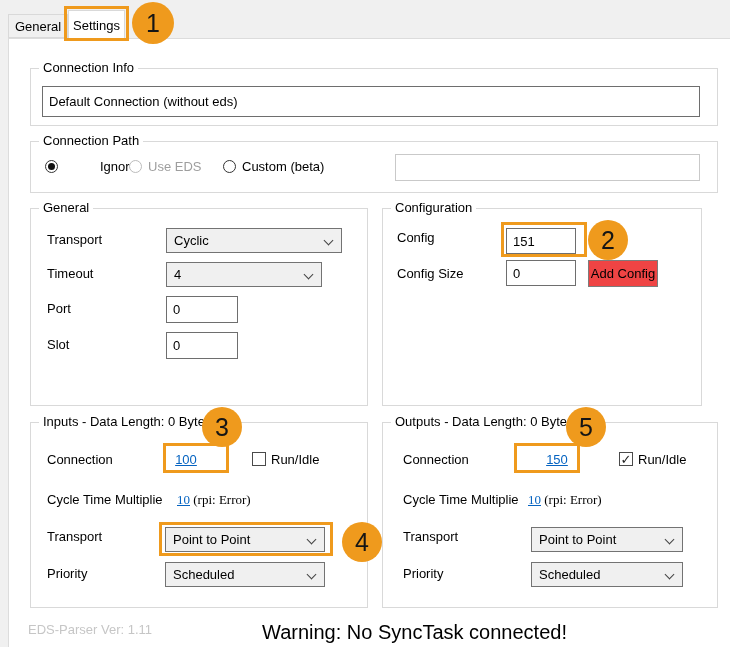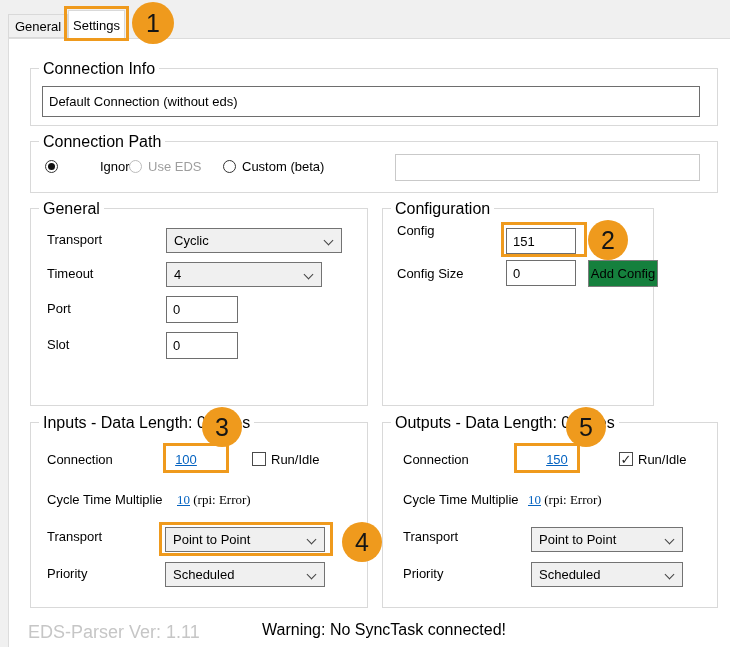--- a/index.html
+++ b/index.html
@@ -19,54 +19,54 @@
   .page { left:8px; top:38px; width:722px; height:609px; background:#fff;
           border-top:1px solid #dcdcdc; border-left:1px solid #dcdcdc; }
   .tab { display:flex; align-items:center; justify-content:center;
          border:1px solid #d9d9d9; font-size:13px; }
   .tab-inactive { background:#f0f0f0; }
   .tab-active { background:#fff; border-bottom:none; z-index:5; }
 
   
   .group { border:1px solid #d9d9d9; background:#fff; z-index:1; }
   .gtitle { position:absolute; top:-9px; left:8px; background:#fff;
-            padding:0 4px; white-space:nowrap; font-size:16px; }
+            padding:0 4px; white-space:nowrap; font-size:13px; }
 
   
   .lbl { white-space:nowrap; font-size:13px; z-index:2; }
   .tbox { background:#fff; border:1px solid #6e6e6e; display:flex;
           align-items:center; padding:0 6px; z-index:2; overflow:hidden; }
   .tbox-light { border-color:#c9c9c9; }
   .combo { background:#f0f0f0; border:1px solid #737373; display:flex;
            align-items:center; padding:0 22px 0 7px; z-index:2; }
   .chev { position:absolute; right:9px; top:8px; width:7px; height:7px;
           border-right:1.3px solid #444; border-bottom:1.3px solid #444;
           transform:rotate(45deg); }
-  .btn { background:#15803d; border:1px solid #7c7c7c; display:flex;
+  .btn { background:#ef4444; border:1px solid #7c7c7c; display:flex;
          align-items:center; justify-content:center; z-index:2; }
   .radio { width:13px; height:13px; border:1px solid #333; border-radius:50%;
            background:#fff; z-index:2; }
   .radio-on::after { content:""; position:absolute; left:2px; top:2px;
                      width:7px; height:7px; border-radius:50%; background:#111; }
   .radio-dis { border-color:#bcbcbc; }
   .lbl-dis { color:#9e9e9e; }
   .cb { width:14px; height:14px; border:1px solid #4a4a4a; background:#fff;
         font-size:13px; line-height:13px; text-align:center; color:#222; z-index:2; }
   .link { color:#0563C1; text-decoration:underline; font-size:13px; cursor:pointer; }
   .linkbox { text-align:center; z-index:2; }
   .linkrow { white-space:nowrap; z-index:2;font-family:Liberation Serif, serif; }
 
   
   .ann-rect { border:3px solid #EF9A1D; z-index:20; }
   .ann-circle { width:40px; height:40px; border-radius:50%; background:#EF9A1D;
                 color:#151515; display:flex; align-items:center; justify-content:center;
                 font-size:25px; z-index:21; }
 
-  .status-ver { color:#c6c6c6; font-size:18px; z-index:2; }
-  .status-warn { color:#000; font-size:16px; z-index:2; }
+  .status-ver { color:#c6c6c6; font-size:13px; z-index:2; }
+  .status-warn { color:#000; font-size:20px; z-index:2; }
 </style>
 </head>
 <body>
 
 <div class="abs tabstrip"></div>
 <div class="abs page"></div>
 
 <div class="abs tab tab-inactive" style="left:8px;top:14px;width:60px;height:24px;">
   <span>General</span>
 </div>
@@ -111,24 +111,24 @@
 </div>
 <span class="abs lbl" style="left:47px;top:301px;">Port</span>
 <div class="abs tbox" style="left:166px;top:296px;width:72px;height:27px;">
   <span>0</span>
 </div>
 <span class="abs lbl" style="left:47px;top:337px;">Slot</span>
 <div class="abs tbox" style="left:166px;top:332px;width:72px;height:27px;">
   <span>0</span>
 </div>
 
-<div class="abs group" style="left:382px;top:208px;width:272px;height:198px;">
+<div class="abs group" style="left:382px;top:208px;width:320px;height:198px;">
   <span class="gtitle">Configuration</span>
 </div>
-<span class="abs lbl" style="left:397px;top:223px;">Config</span>
+<span class="abs lbl" style="left:397px;top:230px;">Config</span>
 <div class="abs tbox" style="left:506px;top:228px;width:70px;height:26px;">
   <span>151</span>
 </div>
 <div class="abs ann-rect" style="left:501px;top:222px;width:86px;height:35px;"></div>
 <div class="abs ann-circle" style="left:588px;top:220px;">2</div>
 <span class="abs lbl" style="left:397px;top:266px;">Config Size</span>
 <div class="abs tbox" style="left:506px;top:260px;width:70px;height:26px;">
   <span>0</span>
 </div>
 <div class="abs btn" style="left:588px;top:260px;width:70px;height:27px;">

